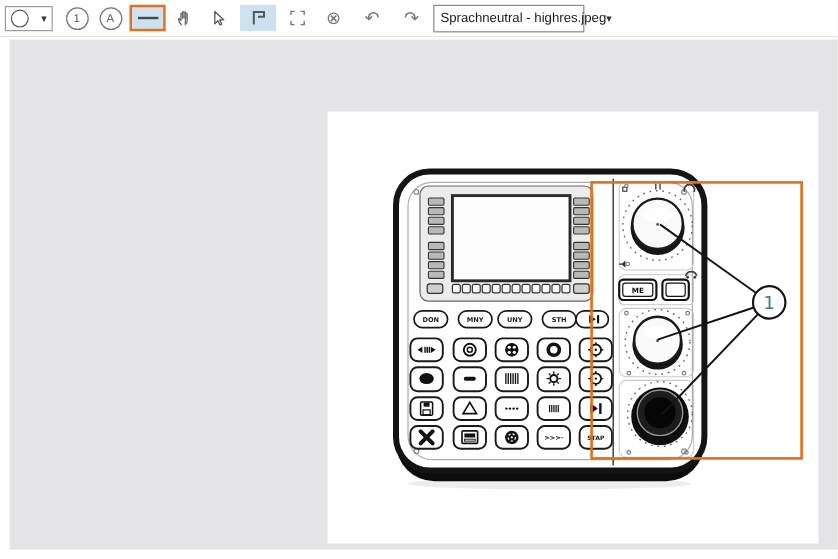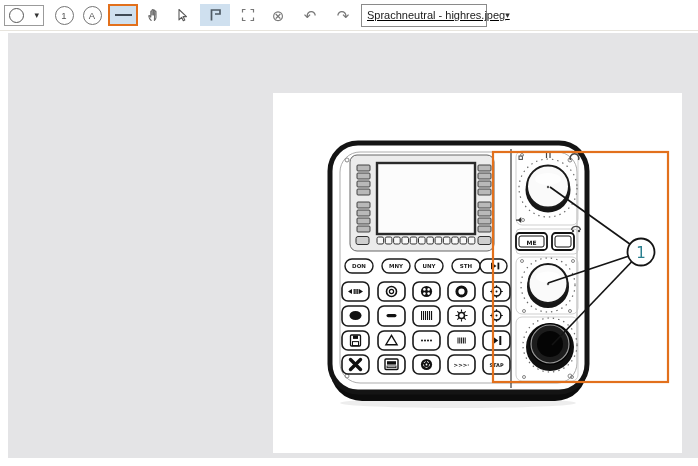--- a/index.html
+++ b/index.html
@@ -35,21 +35,21 @@
     width:30px;height:22px;display:flex;align-items:center;justify-content:center;
     box-sizing:border-box;border:none;background:none;padding:0;cursor:pointer;
   }
   .tool-box.active{background:#cfe0ef;}
   .tool-box.selected{background:#cfe0ef;border:2px solid #e2701c;}
   .hline-glyph{width:17px;height:2.6px;background:#3f4a55;}
   .glyph-txt{font-size:15px;color:#777;line-height:1;}
   .file-select{
     margin-left:6px;width:126px;height:23px;border:1px solid #8a8a8a;
     display:flex;align-items:center;justify-content:space-between;
-    padding:0 5px;box-sizing:border-box;background:#fff;cursor:pointer;text-decoration:underline;
+    padding:0 5px;box-sizing:border-box;background:#fff;cursor:pointer;
   }
   .file-select .fname{font-size:11px;color:#1a1a1a;white-space:nowrap;}
   .ml4{margin-left:4px}.ml6{margin-left:6px}.ml8{margin-left:8px}.ml9{margin-left:9px}
   
   .canvas{
     position:absolute;left:8px;top:33px;width:690px;height:425px;
     background:#e4e4e6;
   }
   .image-area{
     position:absolute;left:265px;top:60px;width:409px;height:360px;

